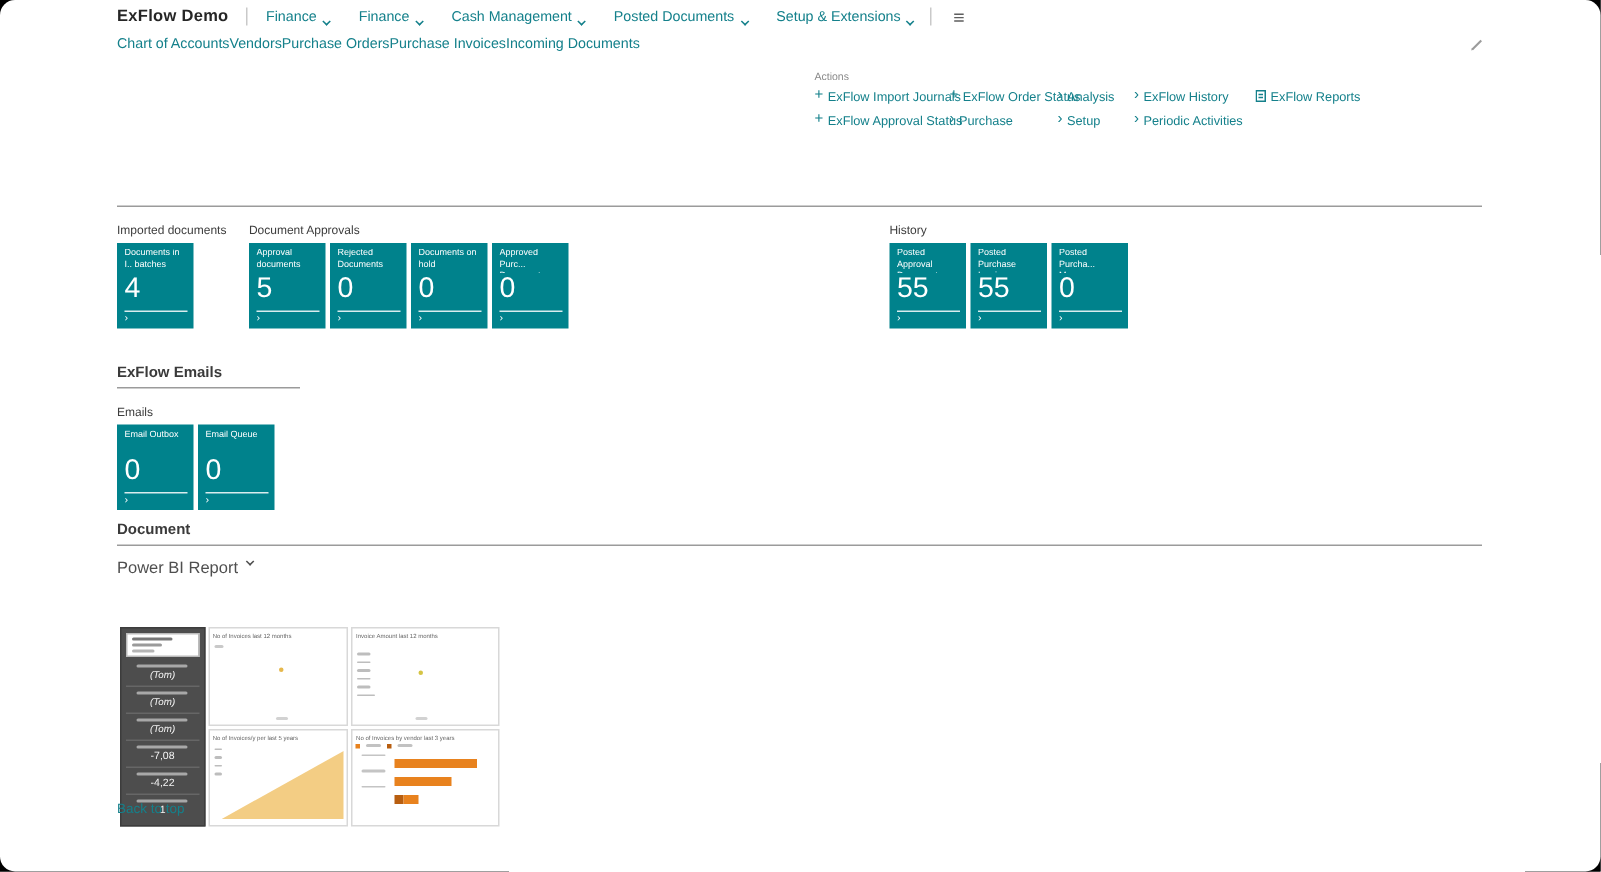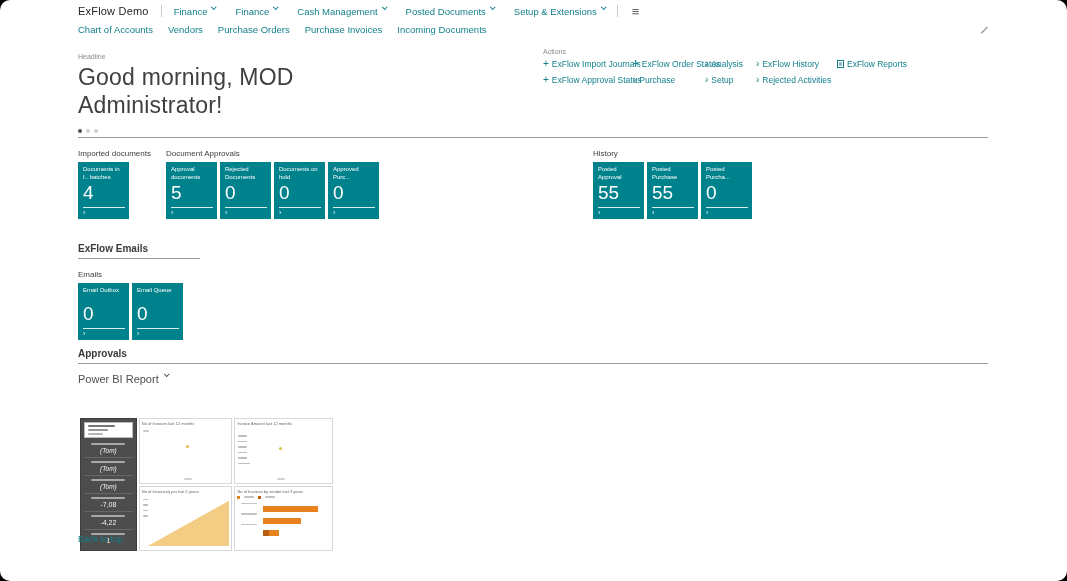--- a/index.html
+++ b/index.html
@@ -1,30 +1,30 @@
 <!DOCTYPE html>
 <html><head>
 <meta charset="utf-8">
 <style>
   * { box-sizing: border-box; margin: 0; padding: 0; }
   html,body { width:1067px; height:581px; background:#000; font-family:"Liberation Sans",sans-serif; }
   .window { position:absolute; inset:0; background:#fff; border-radius:10px; overflow:hidden; }
 
   
   .topbar { position:absolute; left:0; top:0; right:0; height:22px; display:flex; align-items:center; padding-left:78px; }
-  .brand { font-size:11px; font-weight:normal; color:#262626; letter-spacing:.2px; }
+  .brand { font-size:11px; font-weight:bold; color:#262626; letter-spacing:.2px; }
   .vdiv { width:1px; height:12px; background:#c9c9c9; margin:0 12px; }
   .menu { display:flex; align-items:center; gap:20px; }
-  .menu-item { display:flex; align-items:flex-start; gap:4px; font-size:9.5px; color:#14808b; cursor:pointer; }
+  .menu-item { display:flex; align-items:flex-end; gap:4px; font-size:9.5px; color:#14808b; cursor:pointer; }
   .chev { width:4px; height:4px; border-right:1px solid #14808b; border-bottom:1px solid #14808b; transform:rotate(45deg) translateY(-1px); display:inline-block; }
   .hamburger { font-size:13px; color:#5f5f5f; margin-left:2px; }
   .edit-pencil { position:absolute; right:78px; top:24px; width:10px; height:10px; }
 
   
-  .subnav { position:absolute; left:78px; top:24px; display:flex; gap:15px; }
+  .subnav { position:absolute; left:78px; top:24px; display:flex; }
   .subnav a { font-size:9.5px; color:#14808b; text-decoration:none; }
 
   
   .headline { position:absolute; left:78px; top:53px; width:430px; }
   .tiny-label { font-size:7px; color:#8a8a8a; margin-bottom:4px; }
   .headline-title { font-size:23px; font-weight:300; color:#3f3f3f; line-height:1.2; letter-spacing:.2px; }
   .dots { display:flex; gap:4px; margin-top:10px; align-items:center; }
   .dot { width:4px; height:4px; border-radius:50%; background:#cfcfcf; }
   .dot.active { background:#4f4f4f; }
 
@@ -126,32 +126,20 @@
   </svg>
 
   <div class="subnav">
     <a>Chart of Accounts</a>
     <a>Vendors</a>
     <a>Purchase Orders</a>
     <a>Purchase Invoices</a>
     <a>Incoming Documents</a>
   </div>
 
-  <div class="headline">
-    <div class="tiny-label">Headline</div>
-    <div class="headline-title">
-      <div>Good morning, MOD</div>
-      <div>Administrator!</div>
-    </div>
-    <div class="dots">
-      <span class="dot active"></span>
-      <span class="dot"></span>
-      <span class="dot"></span>
-    </div>
-  </div>
 
   <div class="actions">
     <div class="tiny-label">Actions</div>
     <div class="actions-grid">
       <span class="action">
           <span class="plus">+</span>
           <span>ExFlow Import Journals</span>
         </span>
       <span class="action">
           <span class="plus">+</span>
@@ -180,21 +168,21 @@
       <span class="action">
           <span class="arrow">›</span>
           <span>Purchase</span>
         </span>
       <span class="action">
           <span class="arrow">›</span>
           <span>Setup</span>
         </span>
       <span class="action">
           <span class="arrow">›</span>
-          <span>Rejected Activities</span>
+          <span>Periodic Activities</span>
         </span>
     </div>
   </div>
 
   <div class="ap">
     <hr class="rule">
     <div class="groups-row">
       <div>
         <div class="group-label">Imported documents</div>
         <div class="tiles">
@@ -269,21 +257,21 @@
             <div class="tile-label">Email Queue</div>
             <div class="tile-value">0</div>
             <div class="tile-foot">›</div>
           </div>
         </div>
       </div>
     </div>
   </div>
 
   <div class="insights">
-    <div class="section-title">Approvals</div>
+    <div class="section-title">Document</div>
     <hr class="rule">
     <div class="pbi-title">
       <span>Power BI Report</span>
       <span class="chev"></span>
     </div>
 
     <div style="position:relative">
     <div class="pbi">
 
       <div class="pbi-dark">

